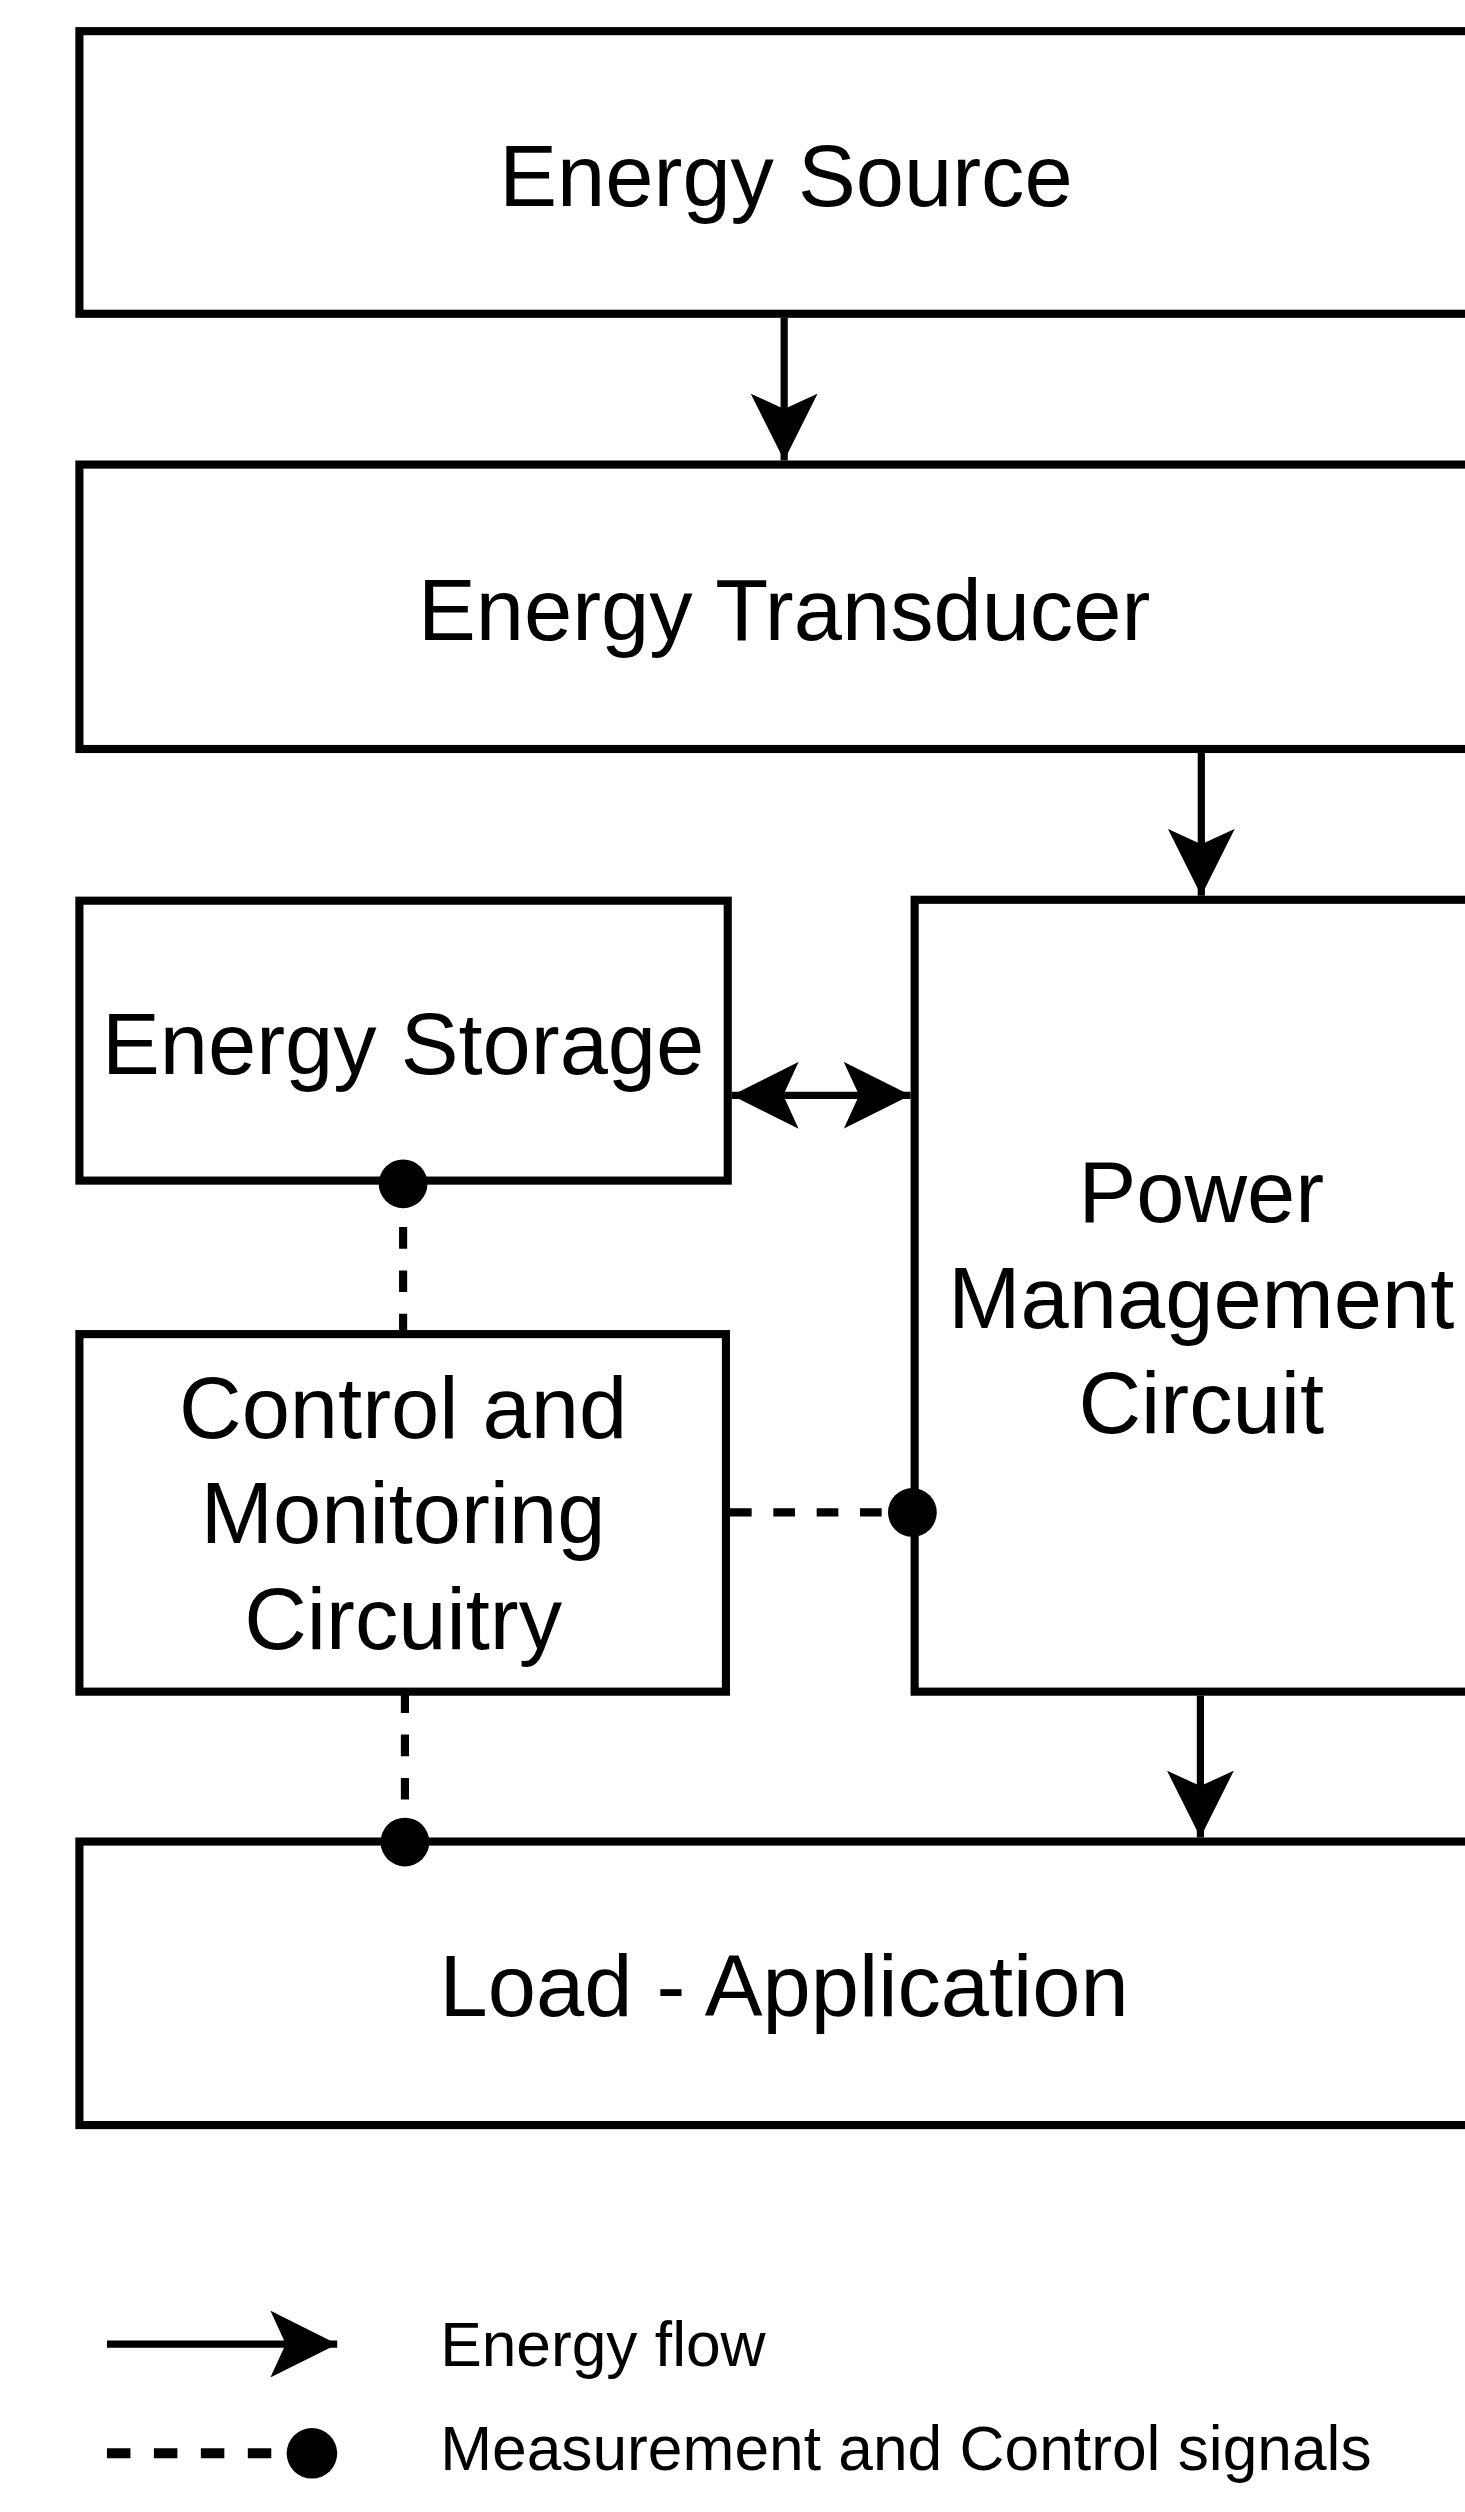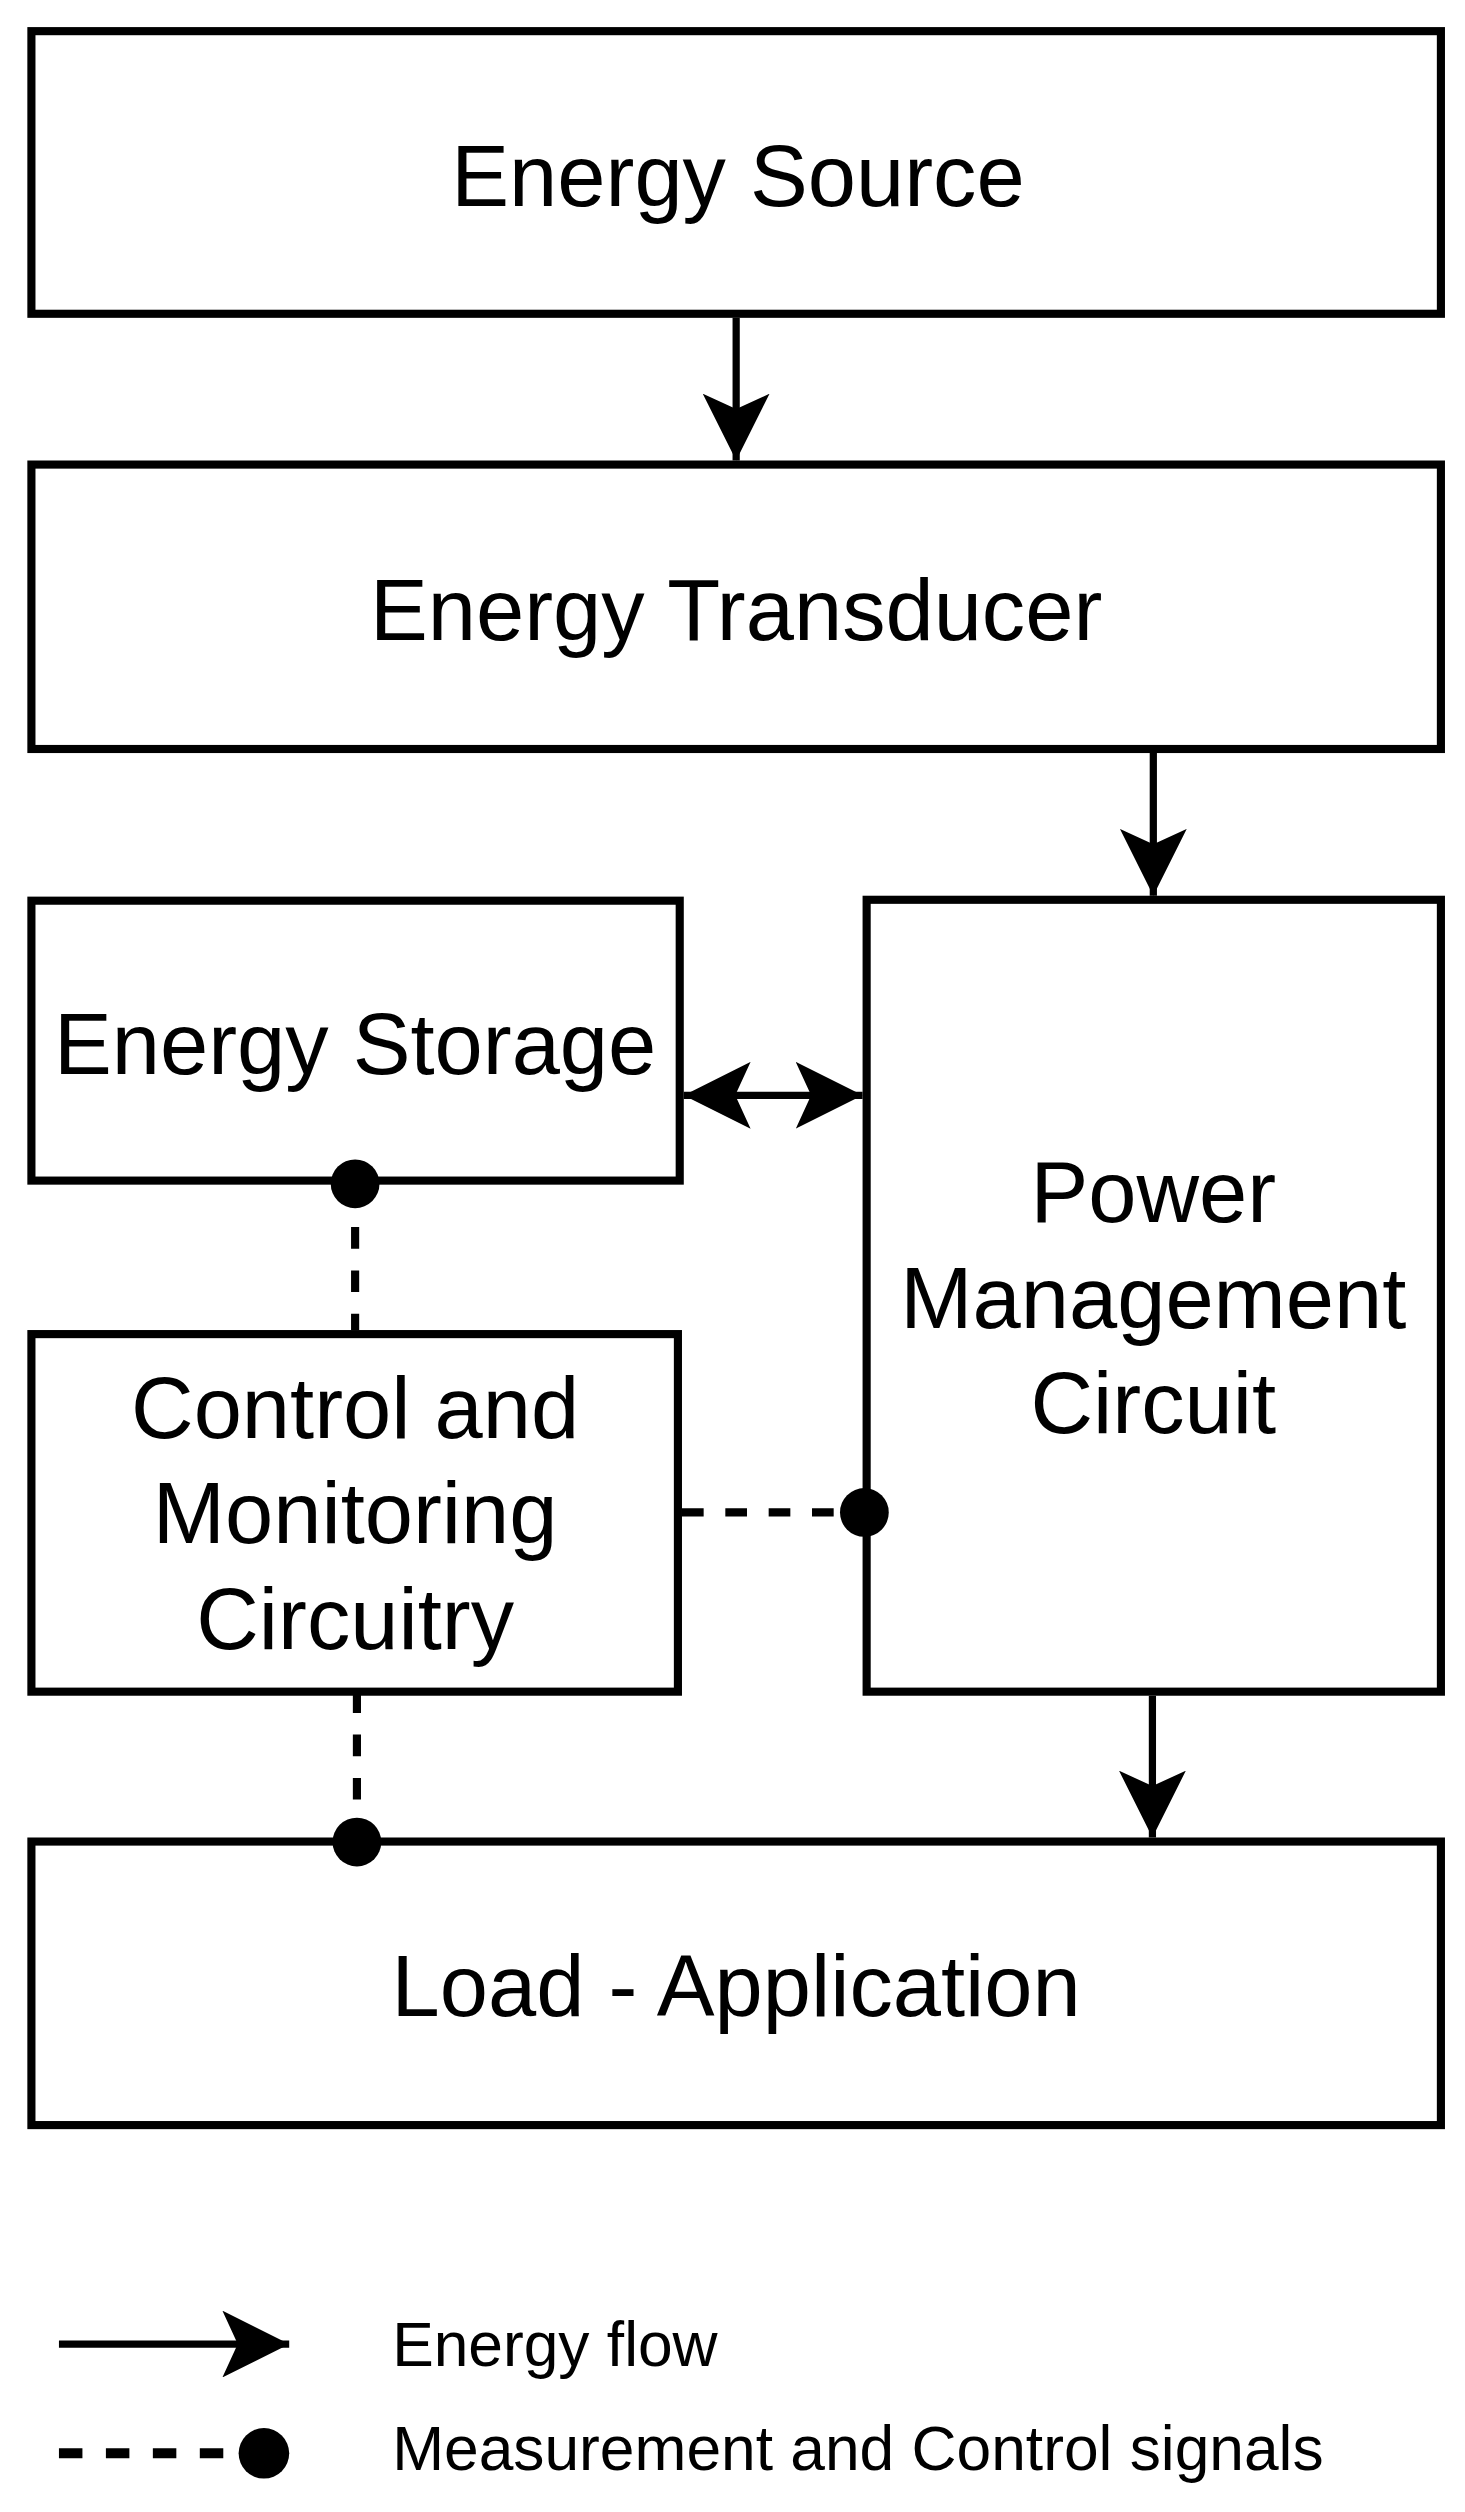--- a/index.html
+++ b/index.html
@@ -5,20 +5,21 @@
   html, body {
     margin: 0;
     padding: 0;
     background: #ffffff;
   }
   .diagram-wrap {
     width: 1342px;
     height: 2512px;
     background: #ffffff;
     position: relative;
+    margin-left: 48px;
   }
   svg {
     display: block;
   }
   .box {
     fill: #ffffff;
     stroke: #000000;
     stroke-width: 9;
   }
   .flow-line {

